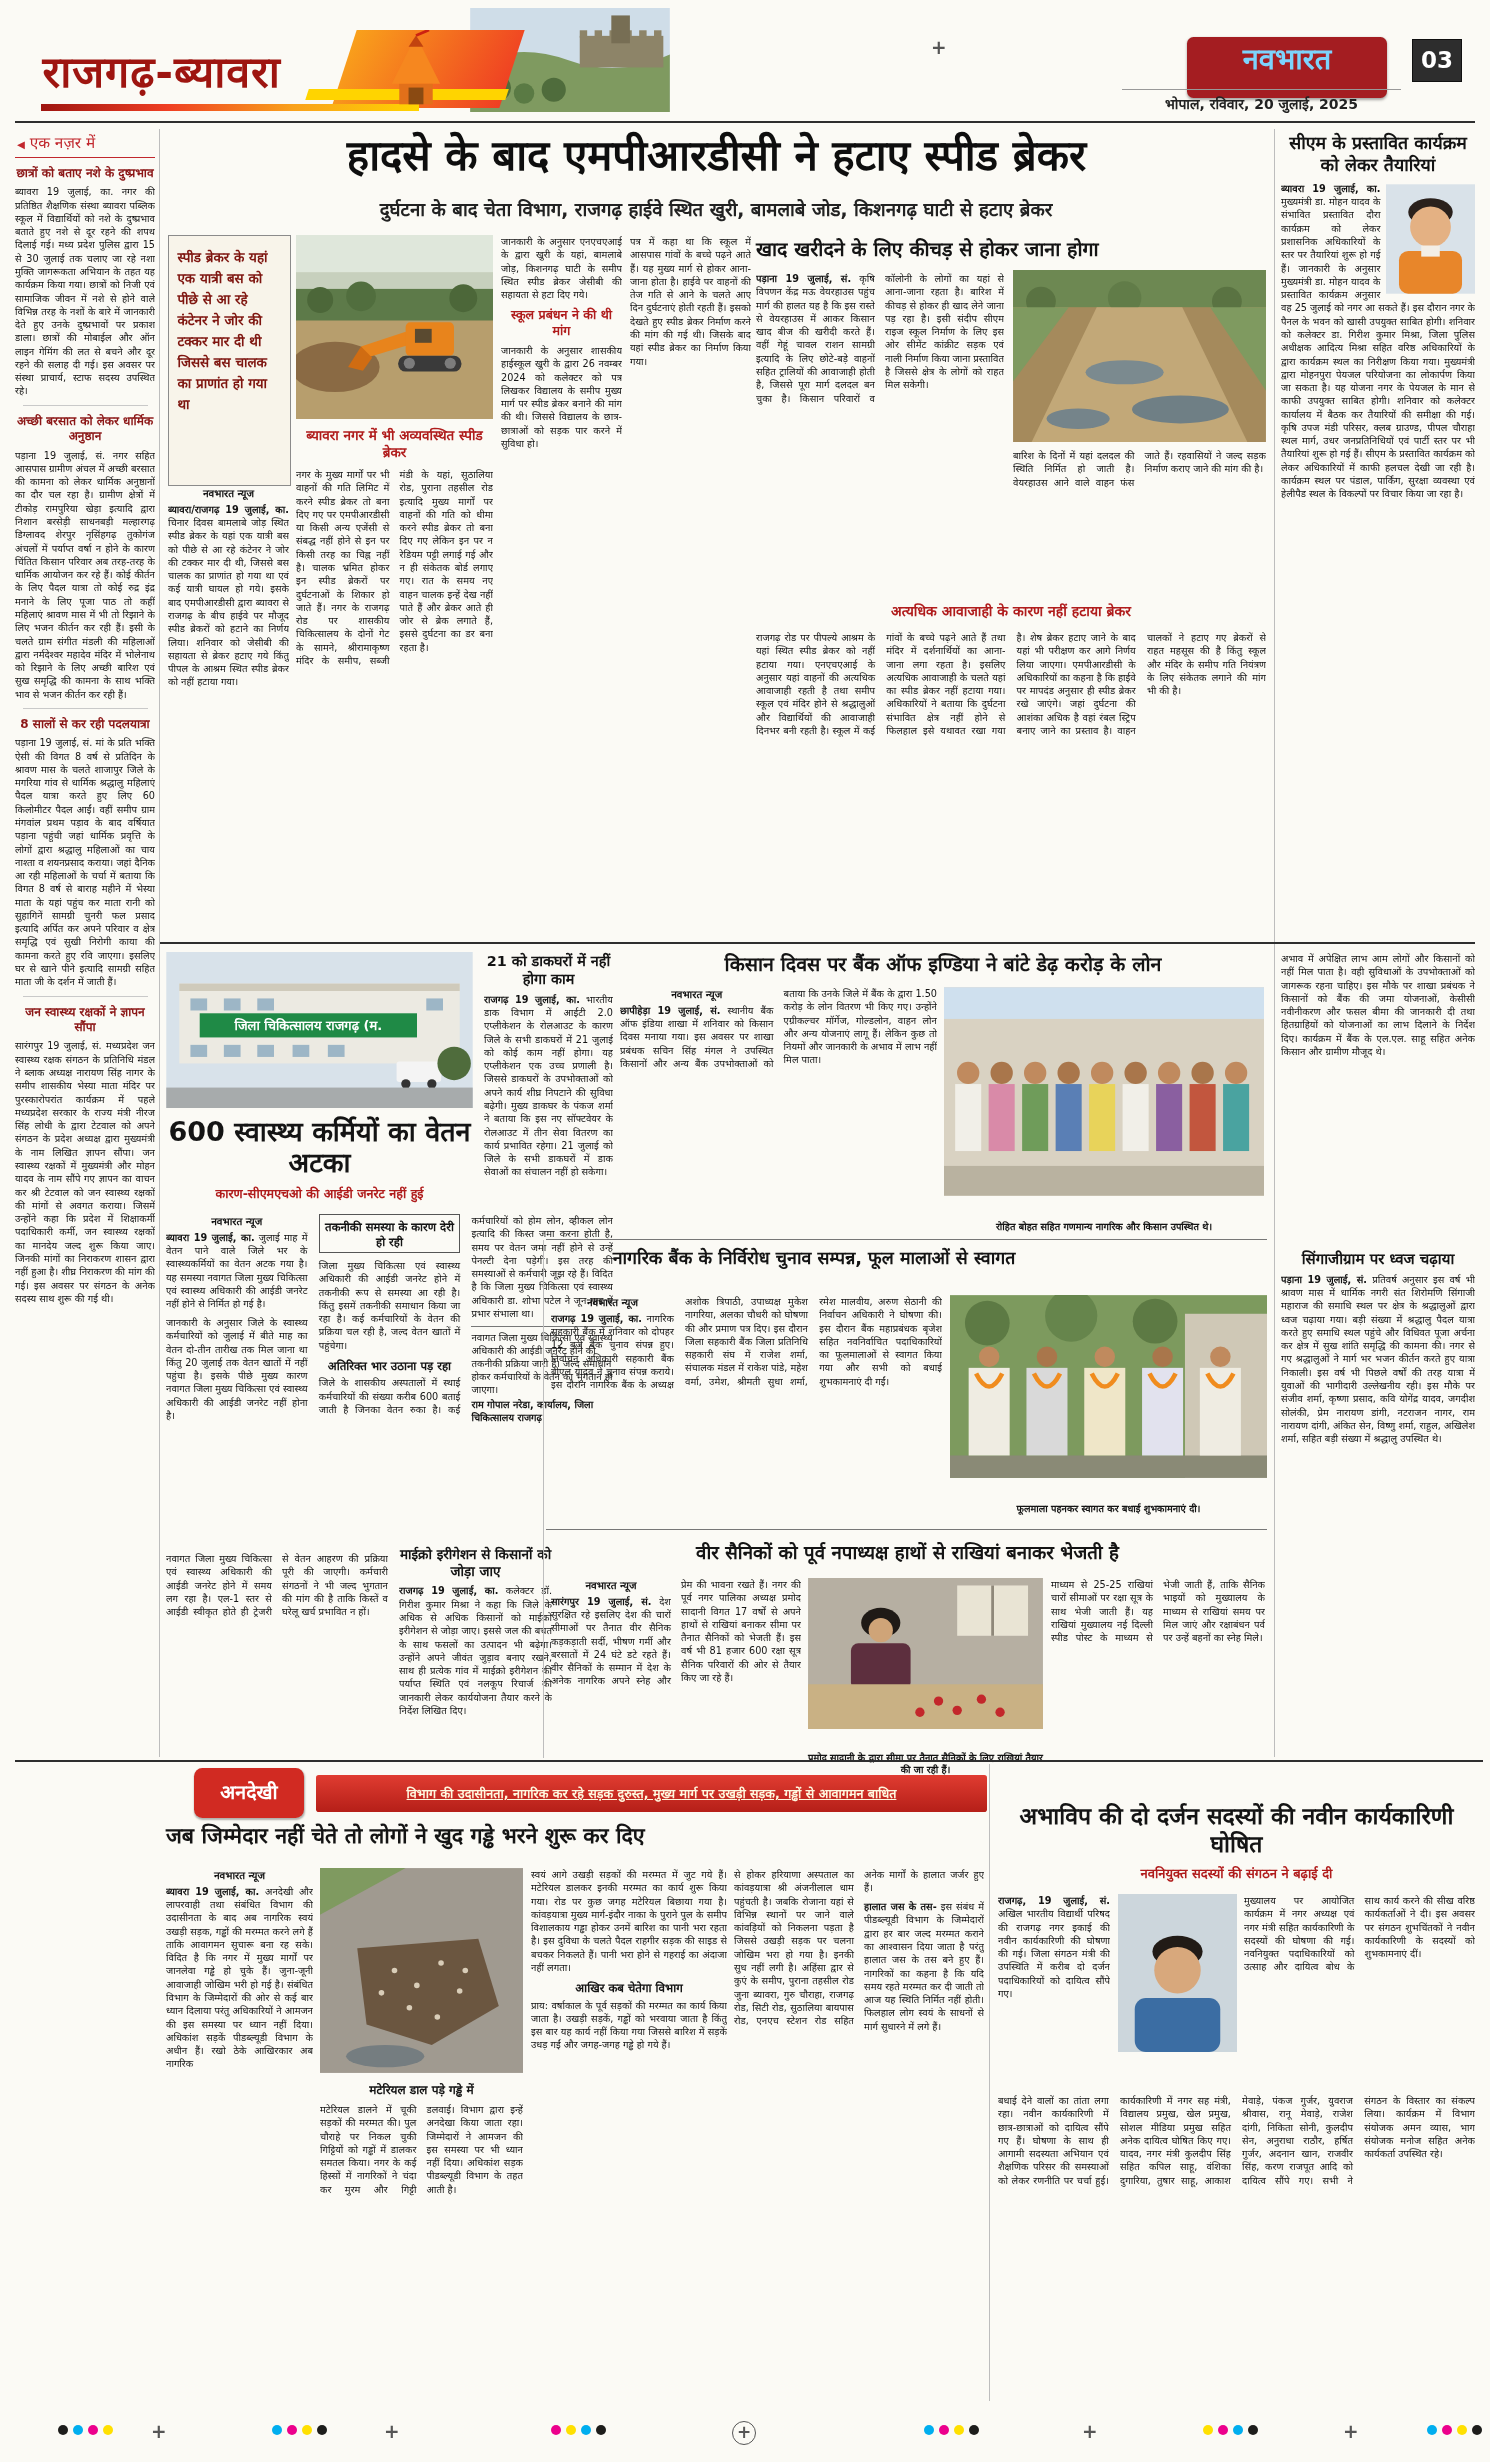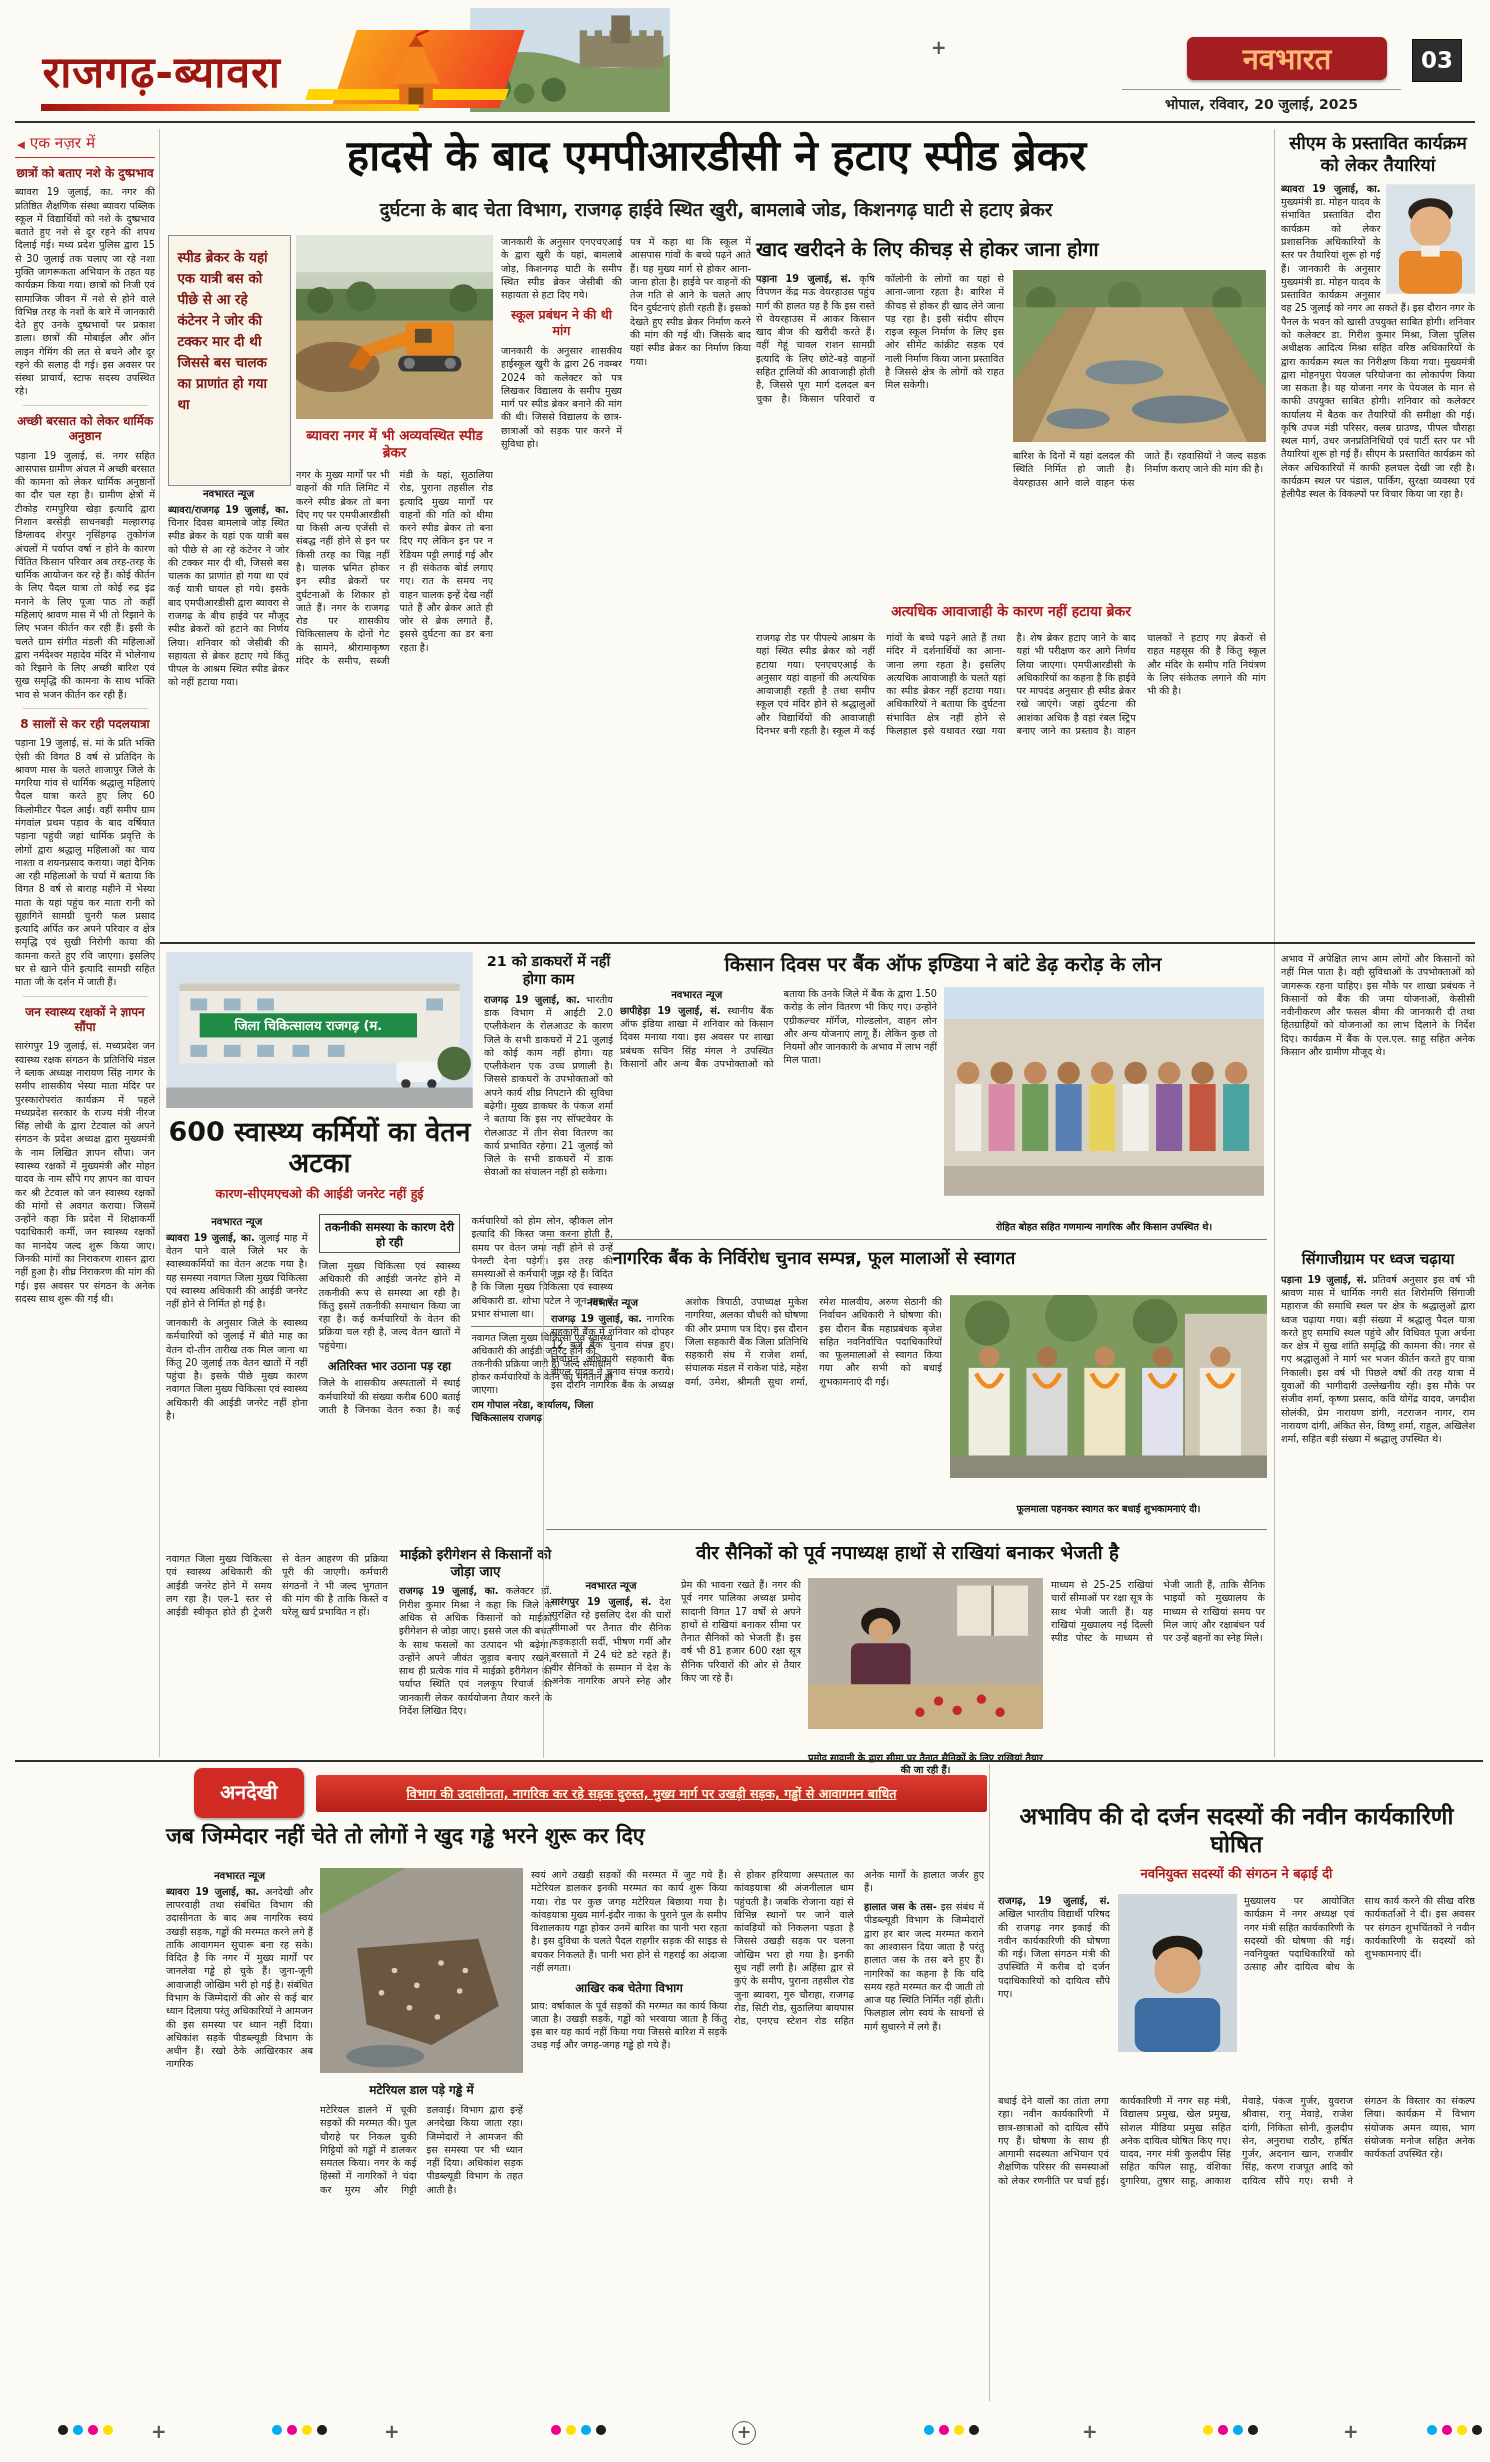--- a/index.html
+++ b/index.html
@@ -17,21 +17,21 @@
   .hline{position:absolute;background:#2e2e2e;height:1.9px;}
   .vline{position:absolute;background:#bdbdbd;width:0.9px;}
   .byline{font-weight:bold;text-align:center;font-size:10.2px;margin:0 0 2.8px;}
   .dl{font-weight:bold;}
   .capt{font-size:9.6px;font-weight:bold;text-align:center;line-height:1.3;margin-top:20px;}
   .subred{color:#b01c1c;font-weight:bold;text-align:center;line-height:1.25;}
   .masthead-txt{font-size:43px;font-weight:bold;color:#9e1510;letter-spacing:0.9px;position:relative;z-index:3;}
   .ribbon1{position:absolute;left:307px;top:1.9px;width:168px;height:78px;background:linear-gradient(105deg,#f9a11b,#ef3e23);transform:skewX(-18deg);z-index:1;}
   .ribbon2{position:absolute;left:270px;top:61px;width:200px;height:11.2px;background:#ffd400;transform:skewX(-18deg);z-index:2;}
   .mast-bar{position:absolute;left:3.7px;top:76px;width:378px;height:6.5px;background:linear-gradient(90deg,#9e1510,#ef3e23,#f9a11b,#ffd400);z-index:3;}
-  .brand-box{position:absolute;left:1187px;top:37px;width:200px;height:43px;background:#a41d21;border-radius:6.5px;color:#fdba74;font-size:29px;font-weight:bold;text-align:center;line-height:45px;box-shadow:0 1.9px 2.8px rgba(0,0,0,.35);}
+  .brand-box{position:absolute;left:1187px;top:37px;width:200px;height:61px;background:#a41d21;border-radius:6.5px;color:#7dd3fc;font-size:29px;font-weight:bold;text-align:center;line-height:45px;box-shadow:0 1.9px 2.8px rgba(0,0,0,.35);}
   .page-badge{position:absolute;left:1412px;top:39px;width:48px;height:41px;background:#2d2d2d;border:1.9px solid #101010;color:#fff;font-size:23px;font-weight:bold;text-align:center;line-height:41px;}
   .hdr-date{position:absolute;left:1122px;top:89px;width:279px;text-align:center;font-size:14px;font-weight:bold;color:#222;border-top:0.9px solid #999;padding-top:3.7px;}
   .briefs-head{color:#c1272d;font-weight:normal;font-size:15.4px;border-bottom:1.9px solid #c1272d;padding:2.8px 1.9px 4.7px;}
   .brief-title{font-size:12px;font-weight:bold;color:#8b1616;text-align:center;line-height:1.3;margin:7.5px 0 3.7px;}
   .briefsep{border-bottom:0.9px solid #c9c9c9;margin:7.5px 7.5px;}
   .hibox{border:1.4px solid #8b8b8b;background:#f8f4ea;color:#7e150f;font-weight:bold;font-size:13.5px;line-height:1.55;padding:11.2px 8.4px;}
   .boxhead{border:0.9px solid #555;padding:3.7px 4.7px;font-weight:bold;text-align:center;font-size:11.5px;margin:3.7px 0 5.6px;break-inside:avoid;}
   .kicker{background:#d12a22;border-radius:8.4px;color:#fff;font-size:19.6px;font-weight:bold;text-align:center;line-height:50px;box-shadow:0.9px 1.9px 1.9px rgba(0,0,0,.3);}
   .strap{background:linear-gradient(#e03c31,#b51f18);color:#fff8df;font-weight:bold;font-size:12.6px;text-align:center;line-height:37px;white-space:nowrap;overflow:hidden;border-radius:2.8px;}
   .dots{position:absolute;top:2425px;display:flex;gap:4.7px;}

